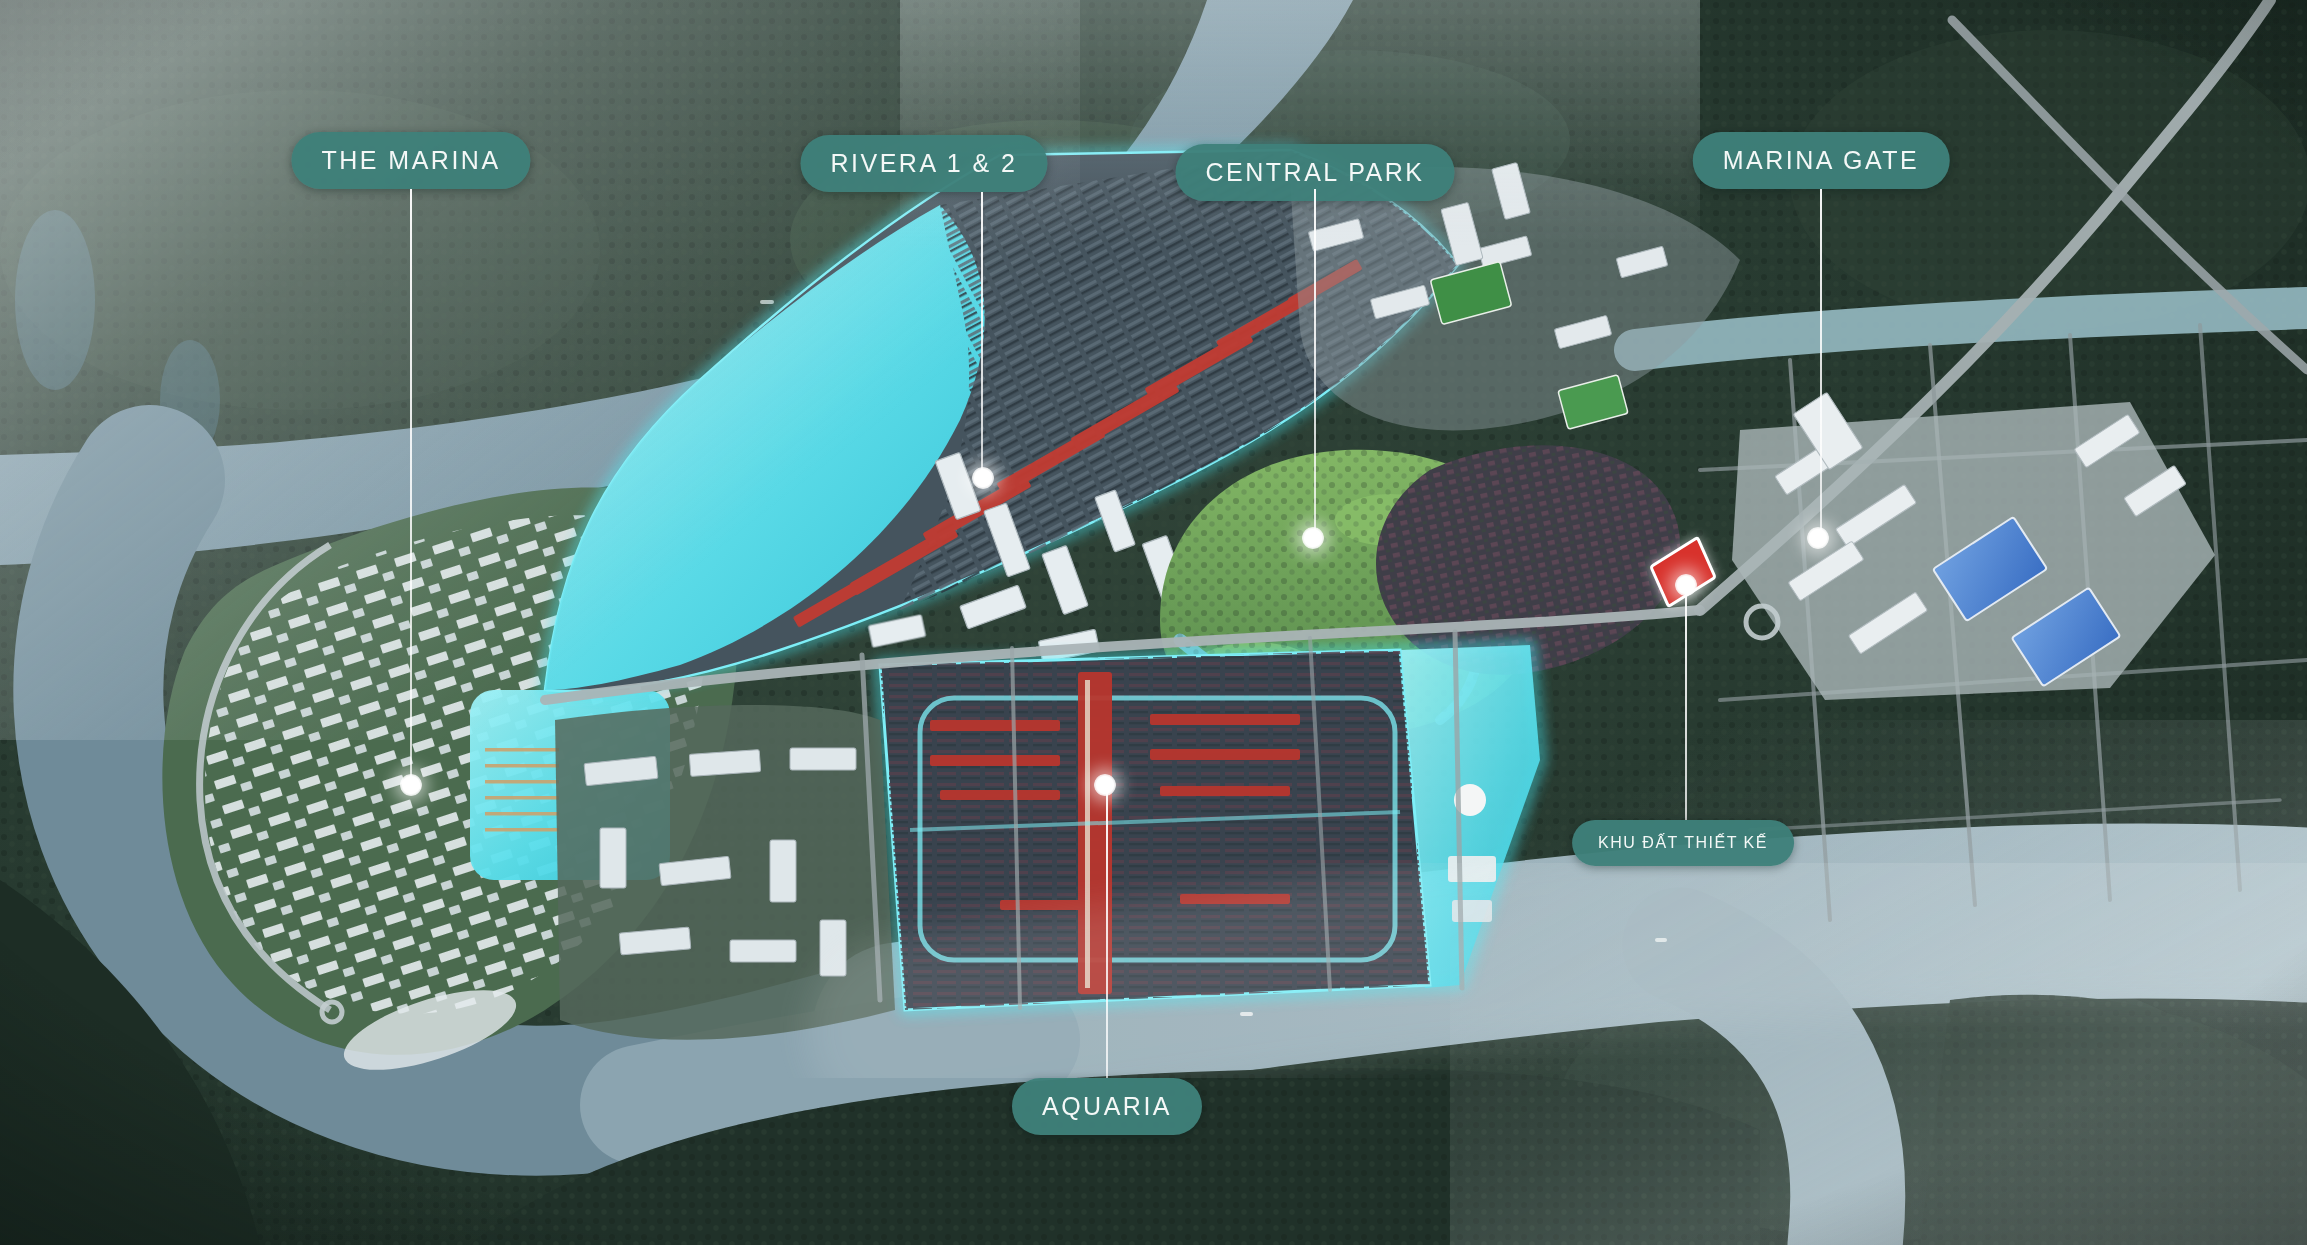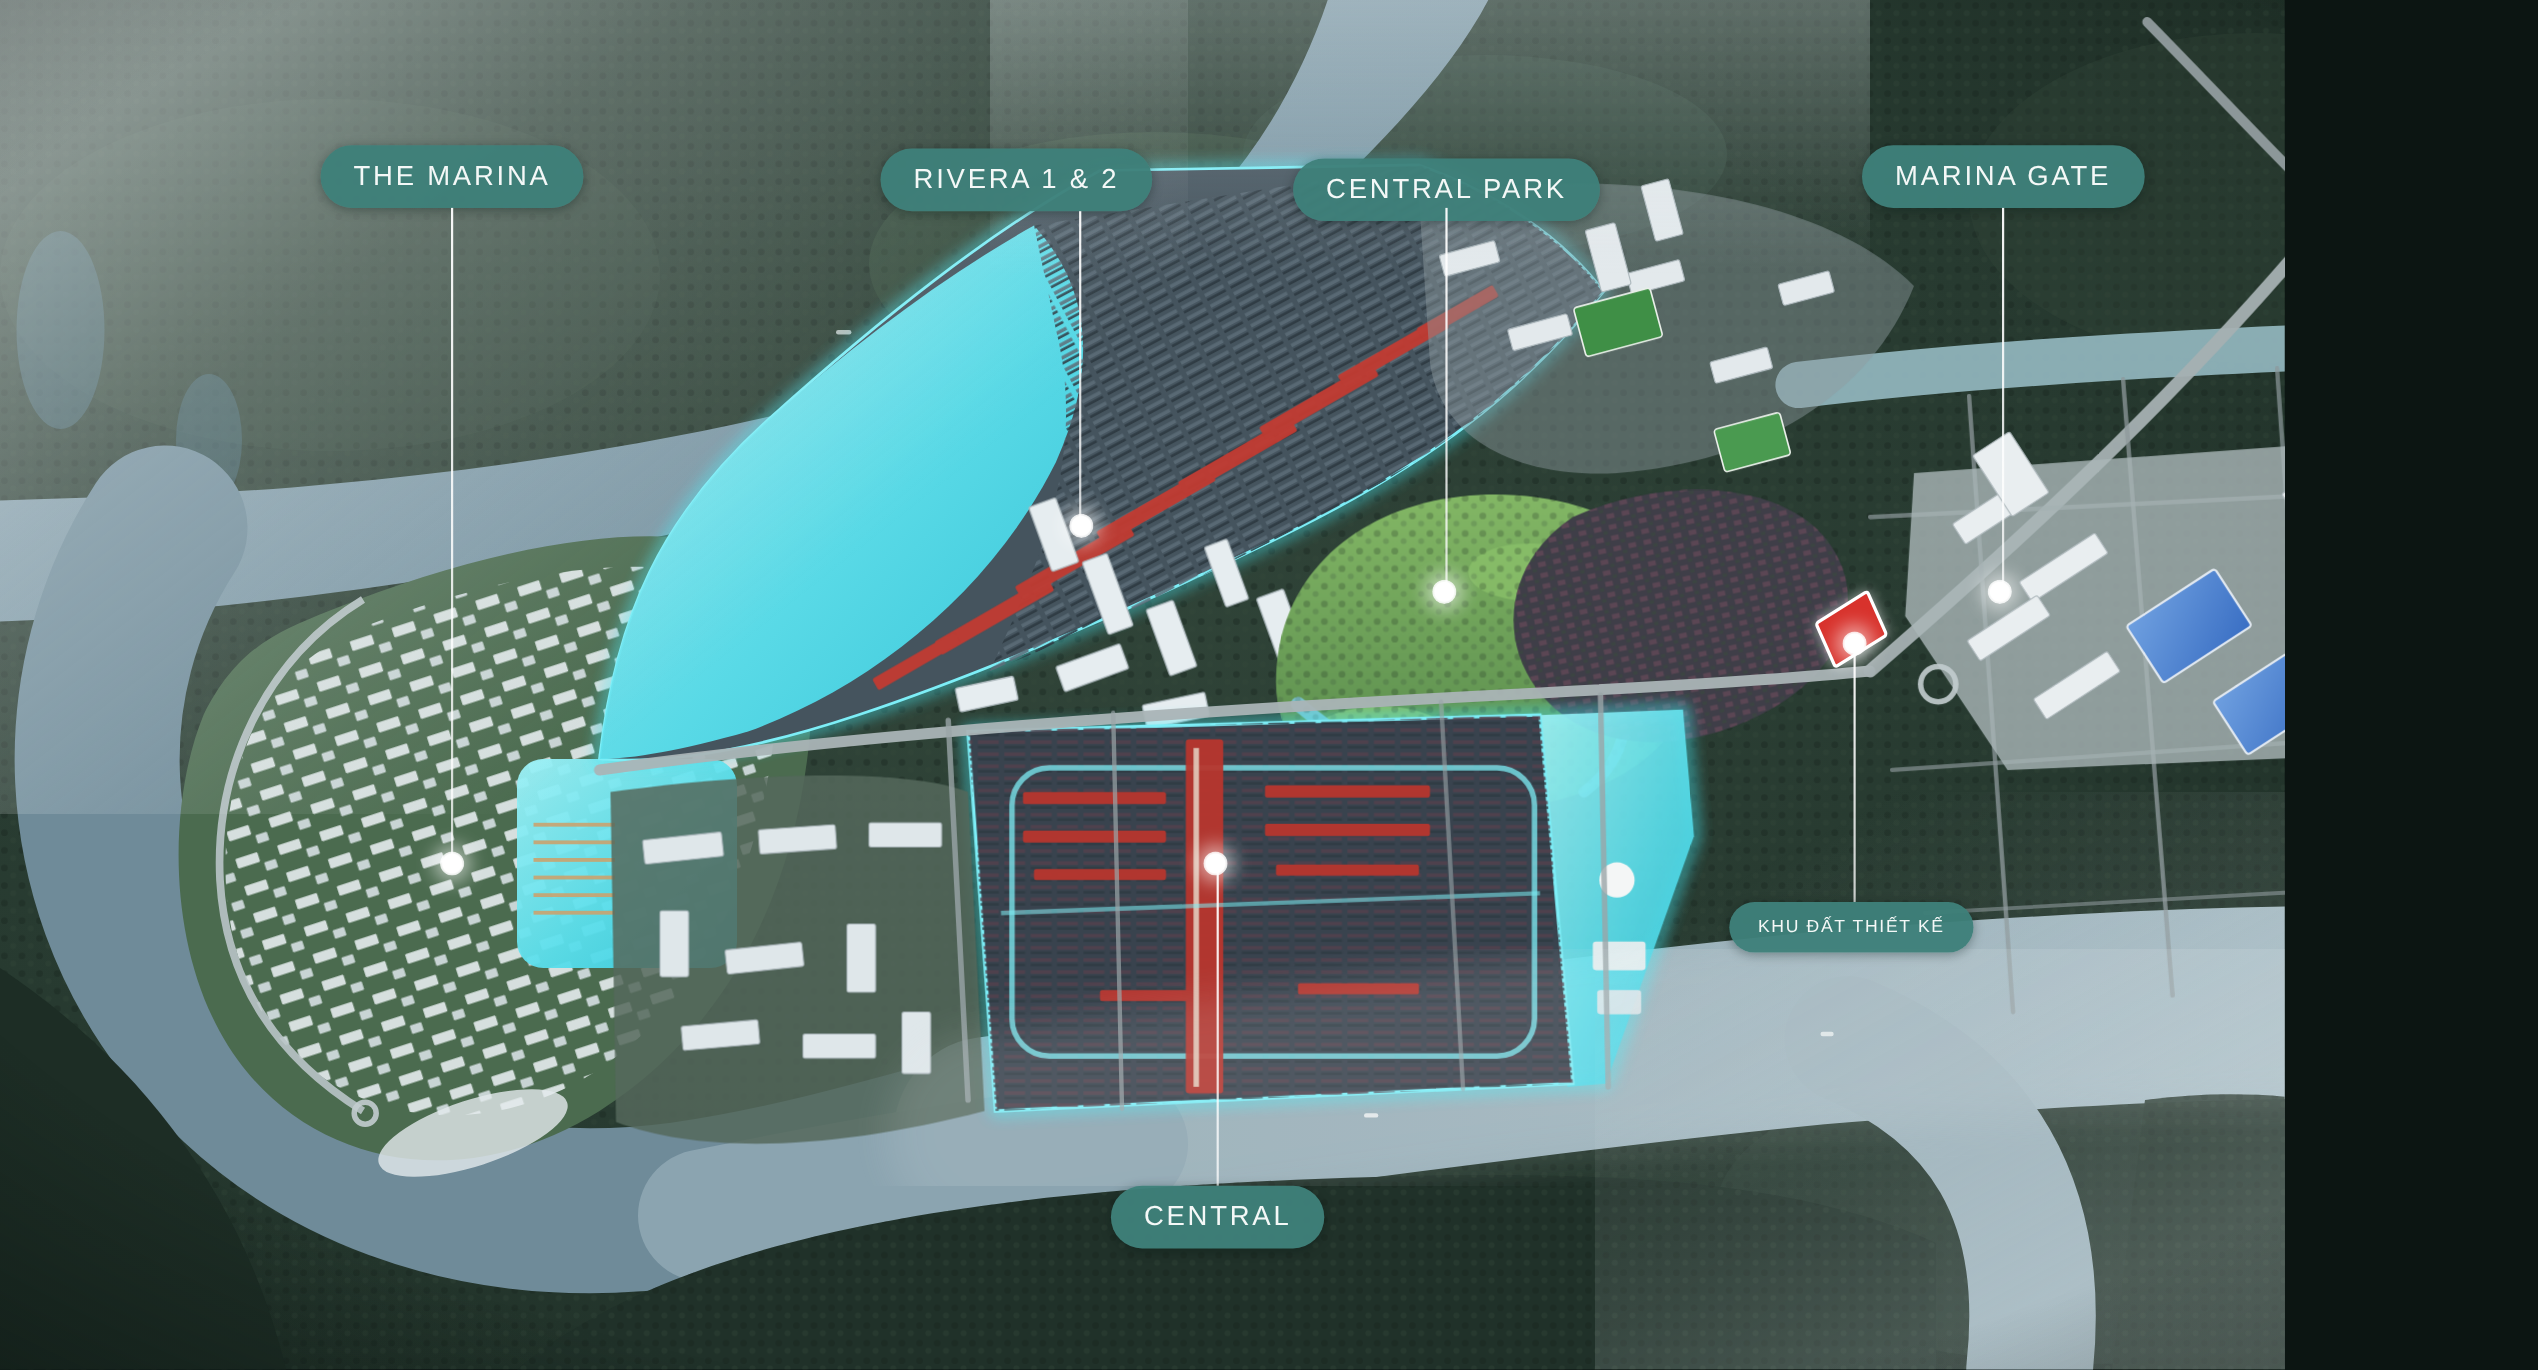--- a/index.html
+++ b/index.html
@@ -1,17 +1,17 @@
 <!DOCTYPE html>
 <html><head>
 <meta charset="utf-8">
 <style>
   html,body{margin:0;padding:0;background:#0c1512;}
   .stage{
-    position:relative;width:2077px;height:1245px;overflow:hidden;
+    position:relative;width:2307px;height:1245px;overflow:hidden;
     font-family:"Liberation Sans",sans-serif;
   }
   .stage svg{position:absolute;left:0;top:0;display:block;}
   .callout{position:absolute;left:0;top:0;width:0;height:0;}
   .pill{
     position:absolute;transform:translateX(-50%);
     background:rgba(62,128,122,.96);color:#f4f8f7;
     font-size:25px;letter-spacing:2.5px;font-weight:400;
     line-height:1;padding:16px 30px;border-radius:30px;
     white-space:nowrap;text-align:center;
@@ -362,16 +362,16 @@
 
   <div class="callout">
     <div class="leader" style="left:1685px;top:588px;height:232px"></div>
     <div class="dot" style="left:1675px;top:574px"></div>
     <div class="pill" style="left:1683px;top:820px;font-size:16px;letter-spacing:1.5px;padding:15px 26px">KHU ĐẤT THIẾT KẾ</div>
   </div>
 
   <div class="callout">
     <div class="leader" style="left:1106px;top:788px;height:290px"></div>
     <div class="dot" style="left:1094px;top:774px"></div>
-    <div class="pill" style="left:1107px;top:1078px">CENTRAL</div>
+    <div class="pill" style="left:1107px;top:1078px">AQUARIA</div>
   </div>
 
 </div>
 
 </body></html>

